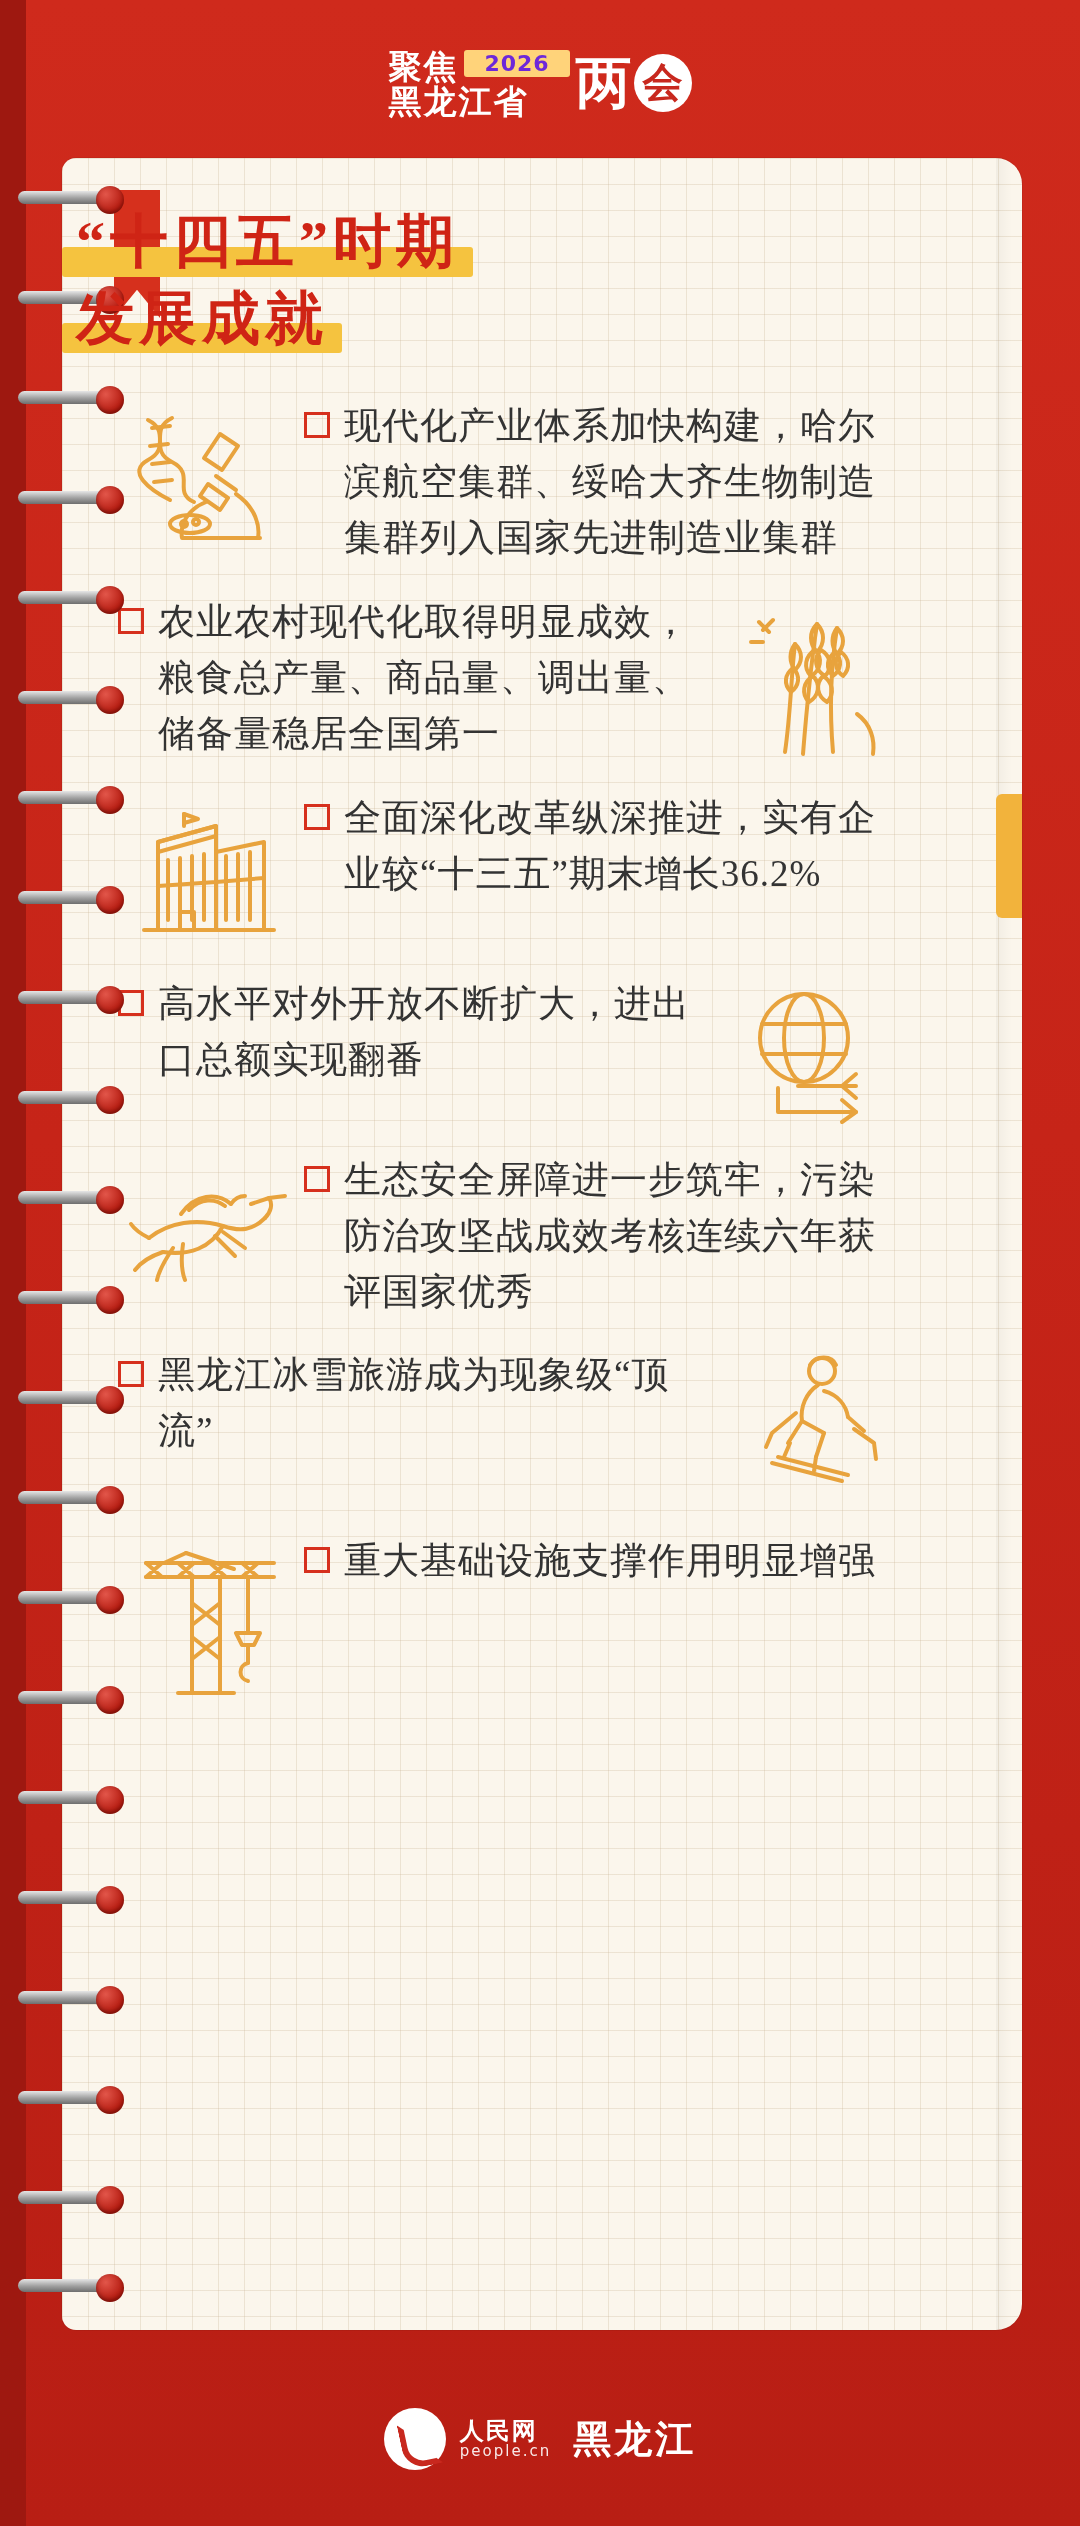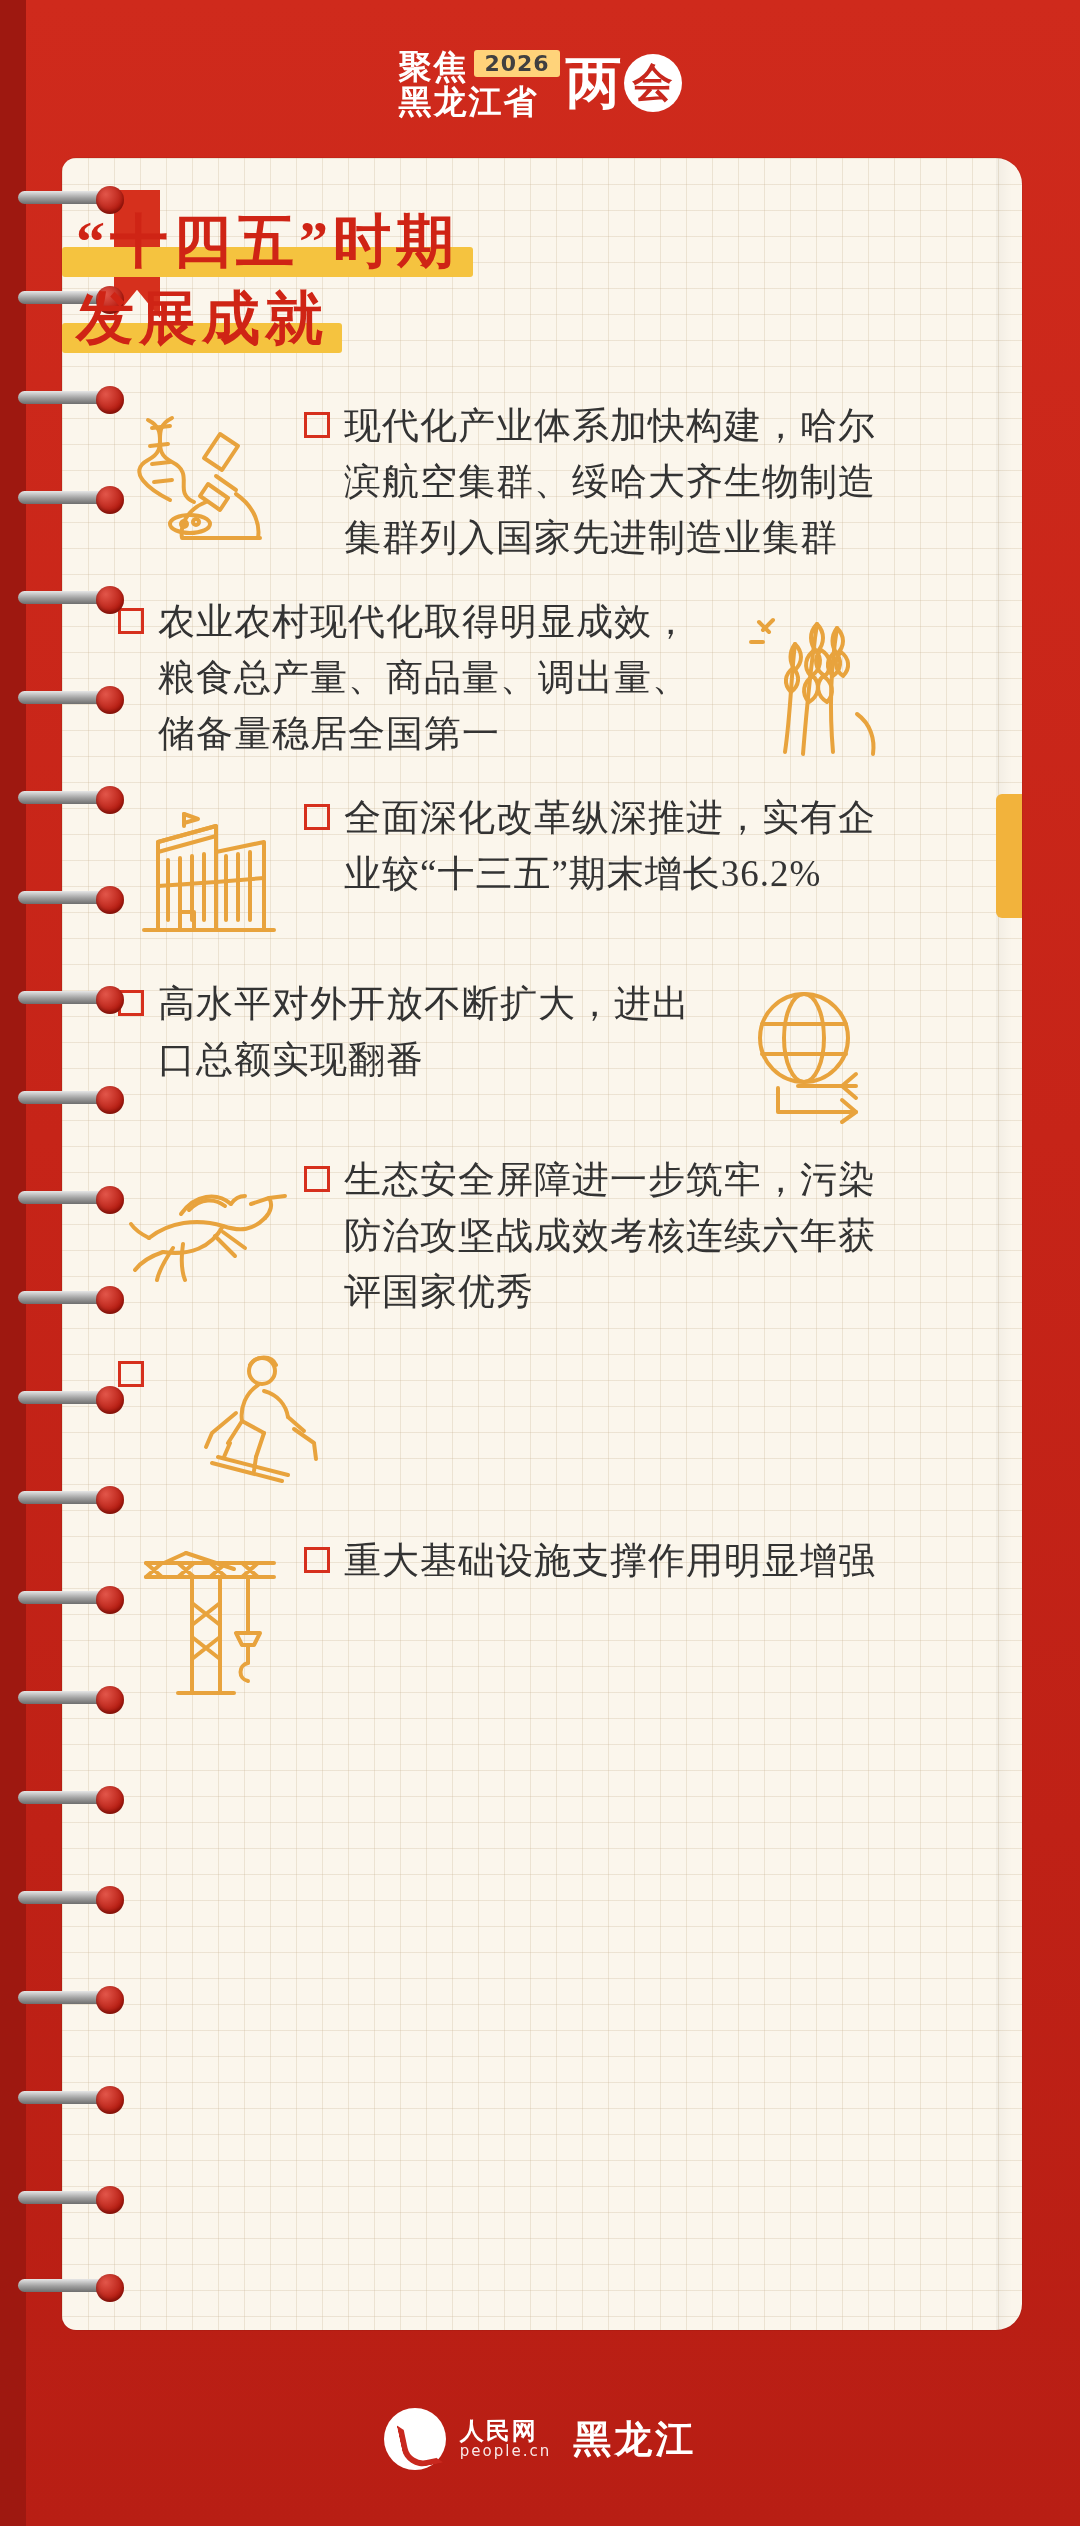--- a/index.html
+++ b/index.html
@@ -59,24 +59,24 @@
   }
   .logo-ju {
     font-size: 33px;
     font-weight: bold;
     color: #ffffff;
     letter-spacing: 2px;
     font-family: "Liberation Serif", serif;
   }
   .logo-year {
     background: #ffd37a;
-    color: #404040;
+    color: #6d28d9;
     font-size: 22px;
     font-weight: bold;
-    padding: 2px 10px;
+    padding: 2px 20px;
     border-radius: 3px;
     font-family: "DejaVu Sans", sans-serif;
     letter-spacing: 1px;
   }
   .logo-row2 {
     font-size: 33px;
     font-weight: bold;
     color: #ffffff;
     letter-spacing: 2px;
     font-family: "Liberation Serif", serif;
@@ -468,20 +468,21 @@
             <path d="M96 84 L116 104 M104 80 L126 96"></path>
             <path d="M112 52 C116 46 120 44 126 44"></path>
           </svg>
         </div>
         <div class="bullet"></div>
         <div class="text">生态安全屏障进一步筑牢，污染防治攻坚战成效考核连续六年获评国家优秀</div>
       </div>
 
       <div class="item left-text">
         <div class="bullet"></div>
+        <div class="text">黑龙江冰雪旅游成为现象级“顶流”</div>
         <div class="art">
           <svg width="150" height="160" viewBox="0 0 150 160" fill="none" stroke="#e8a33d" stroke-width="4" stroke-linecap="round" stroke-linejoin="round">
             <circle cx="84" cy="24" r="13"></circle>
             <path d="M72 18 C78 8 94 8 98 18"></path>
             <path d="M80 38 C68 46 62 60 64 74 L86 86"></path>
             <path d="M86 44 C100 48 108 58 110 70"></path>
             <path d="M64 74 L50 96 M86 86 L78 110"></path>
             <path d="M110 70 L126 84"></path>
             <path d="M40 110 L110 128 M34 116 L104 134"></path>
             <path d="M52 96 L46 110 M78 110 L76 124"></path>

